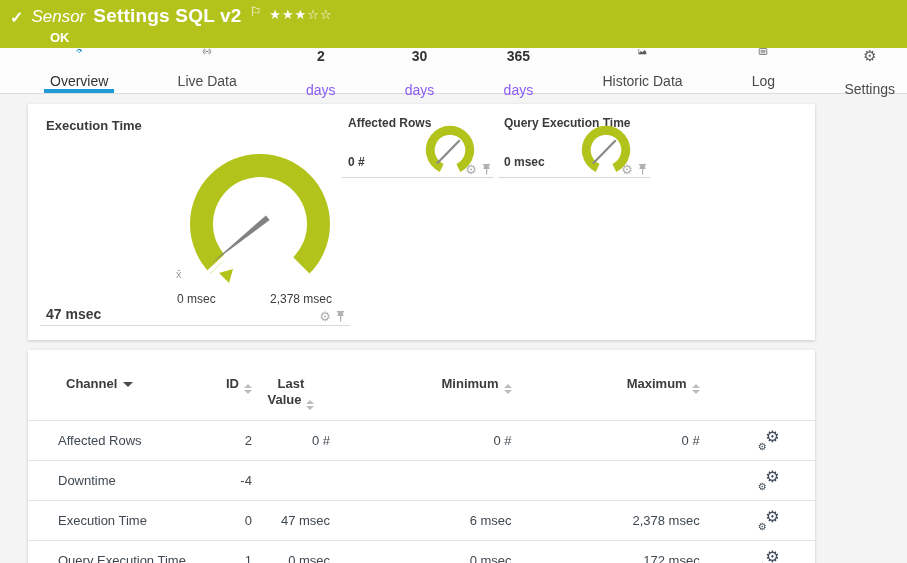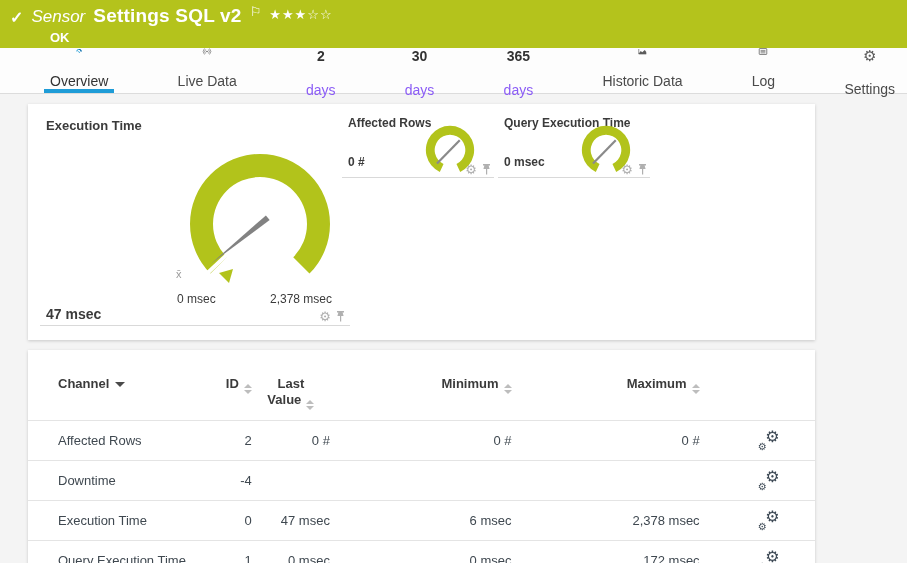--- a/index.html
+++ b/index.html
@@ -81,21 +81,21 @@
   table.channels col.c-channel { width:200px; }
   table.channels col.c-id { width:40px; }
   table.channels col.c-last { width:84px; }
   table.channels col.c-min { width:198px; }
   table.channels col.c-max { width:205px; }
   table.channels col.c-tools { width:120px; }
   table.channels th {
     font-weight:bold; color:#3b3b3b; text-align:right; vertical-align:top;
     padding:4px 0 10px 0; cursor:pointer; line-height:1.25;
   }
-  table.channels th.h-channel { text-align:left; padding-left:30px; }
+  table.channels th.h-channel { text-align:left; padding-left:38px; }
   table.channels th.h-last { text-align:center; }
   table.channels td {
     border-top:1px solid #e4e4e4; padding:9px 0; text-align:right; height:33px;
   }
   table.channels tr.row:last-child td { border-bottom:1px solid #e4e4e4; }
   table.channels td.d-channel { text-align:left; padding-left:30px; }
   table.channels td.d-tools { text-align:left; padding-left:58px; }
   .caret-down {
     display:inline-block; width:0; height:0; margin-left:6px; position:relative; top:-1px;
     border-left:5px solid transparent; border-right:5px solid transparent; border-top:5px solid #4a4a4a;

